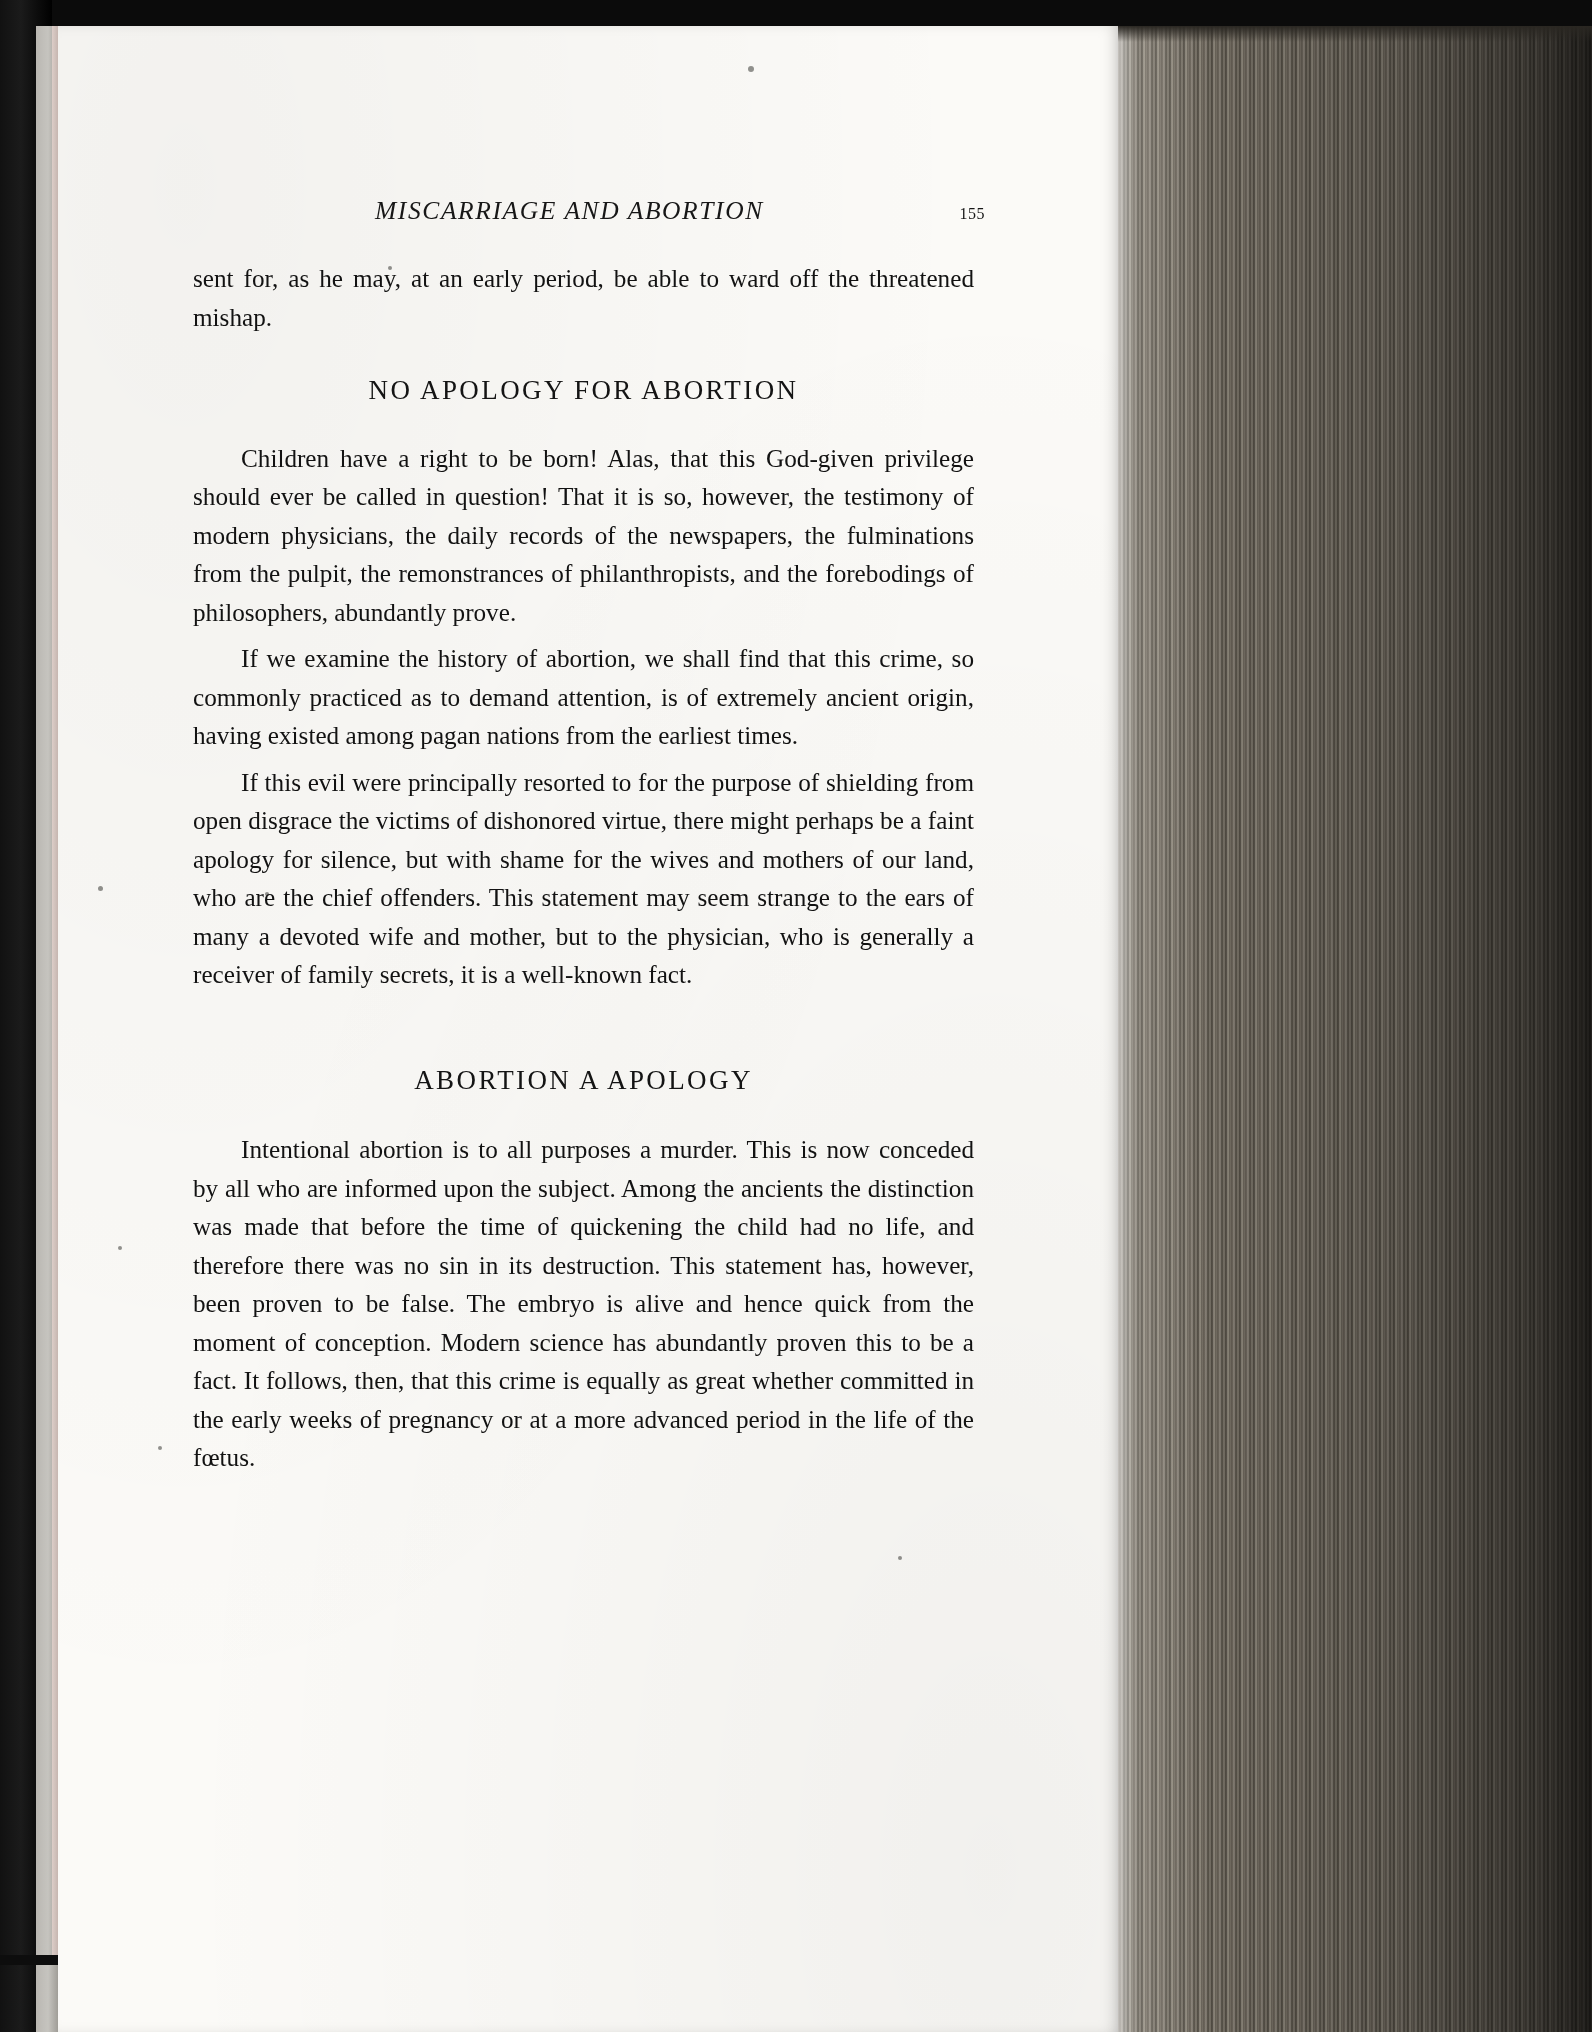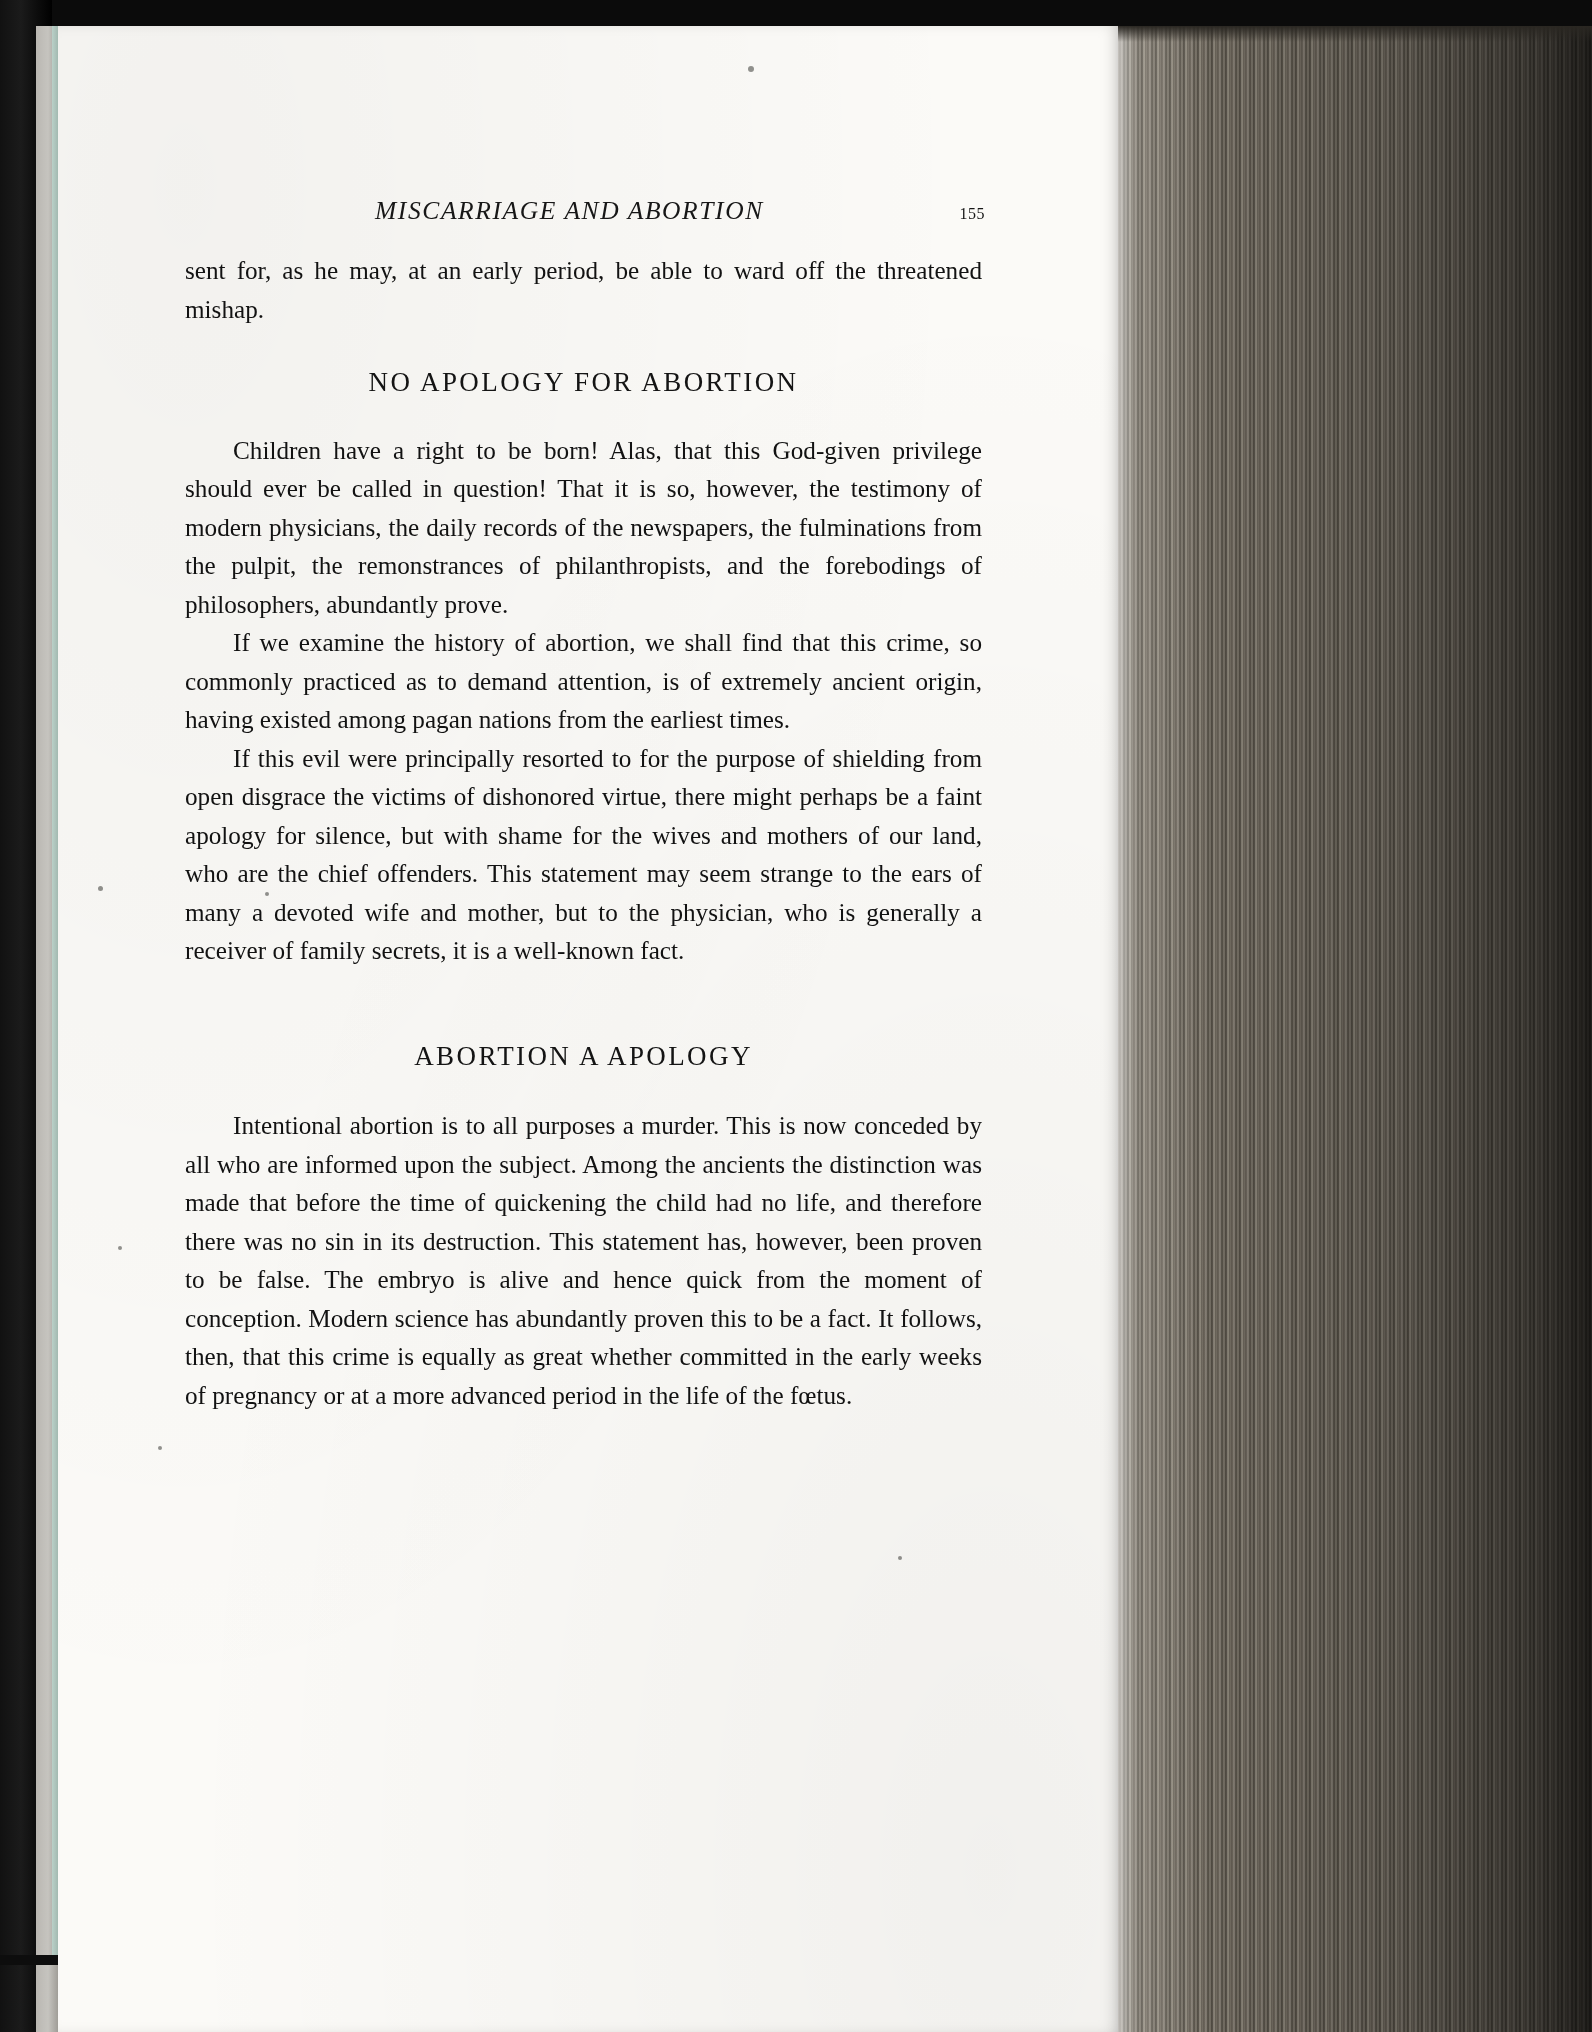--- a/index.html
+++ b/index.html
@@ -11,21 +11,21 @@
     width: 1592px;
     height: 2032px;
     overflow: hidden;
     font-family: "Liberation Serif", serif;
   }
 
   #scan {
     position: relative;
     width: 1592px;
     height: 1965px;
-    background: #14b8a6;
+    background: #fca5a5;
   }
 
   
   .gutter-left {
     position: absolute;
     left: 0; top: 0;
     width: 52px; height: 2032px;
     background: linear-gradient(to right, #111 0%, #1b1b1b 40%, #000 100%);
   }
   .gutter-top {
@@ -124,21 +124,21 @@
     top: 252px;
     width: 797px;
     color: #121212;
     font-size: 25.2px;
     line-height: 38.5px;
     text-align: justify;
     text-justify: inter-word;
   }
 
   .para {
-    margin: 0;
+    margin: 8px;
     text-indent: 48px;
   }
   .para.noindent { text-indent: 0; }
 
   .subhead {
     text-align: center;
     font-size: 27px;
     letter-spacing: 2.4px;
     margin: 34px 0 30px 0;
     color: #141414;

